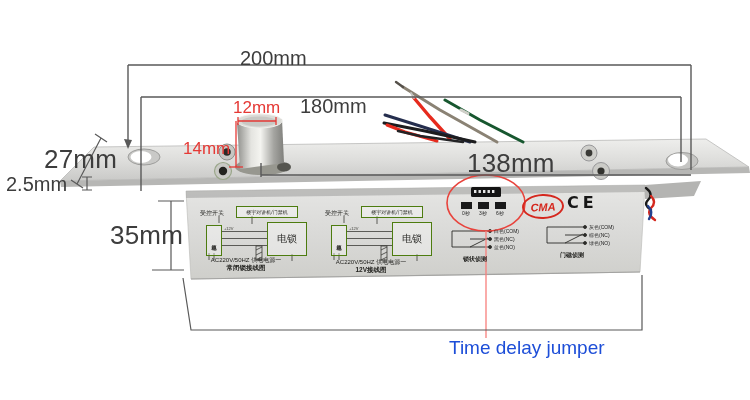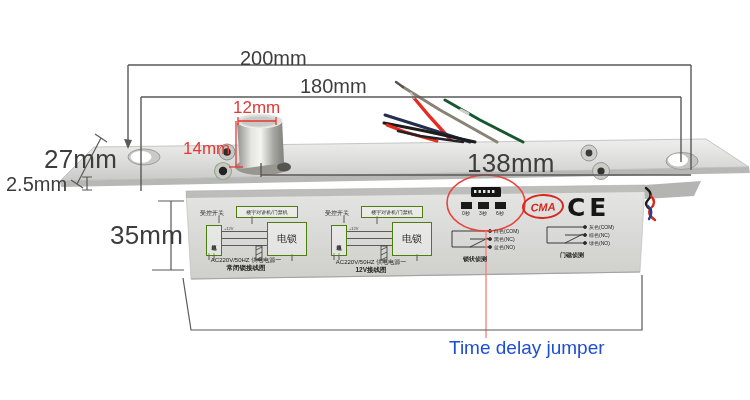--- a/index.html
+++ b/index.html
@@ -11,21 +11,21 @@
   .dim-big{font-size:20px;}
   .red{color:#e53935;font-size:17px;}
   .callout{color:#1d4ed8;font-size:19px;}
   .tiny{font-size:6px;color:#2b2b28;}
   .microbox{position:absolute;border:1px solid #4d7c0f;background:rgba(255,255,255,.35);
             display:flex;align-items:center;justify-content:center;color:#2b2b28;}
   .vtext{writing-mode:vertical-rl;text-orientation:upright;letter-spacing:0;}
   .cma{position:absolute;left:522px;top:194px;width:38px;height:21px;border:2px solid #d5281e;
        border-radius:50%;color:#d5281e;font-weight:bold;font-style:italic;font-size:11px;
        display:flex;align-items:center;justify-content:center;transform:rotate(-2deg);}
-  .ce{position:absolute;left:567px;top:193px;font-size:25px;font-weight:bold;color:#161616;
+  .ce{position:absolute;left:567px;top:193px;font-size:16px;font-weight:bold;color:#161616;
       letter-spacing:4px;font-family:"DejaVu Sans",sans-serif;}
   .term{position:absolute;font-size:5px;color:#222;}
   .jlab{position:absolute;width:12px;text-align:center;font-size:5px;color:#1c1c1c;}
   .cap{position:absolute;text-align:center;color:#22221f;}
 </style>
 </head>
 <body>
 
 <div class="stage">
 
@@ -192,21 +192,21 @@
 
       <path d="M171,201 V270 M158,201 H184 M152,270 H184" stroke-width="1.2"></path>
 
       <path d="M101,138 L77,184 M95,134 L107,142 M71,180 L83,188" stroke-width="1.2"></path>
 
       <path d="M87,177 V190 M82,177 H92 M82,190 H92" stroke-width="1.2"></path>
     </g>
   </svg>
 
   <div class="lbl dim-big" style="left:240px;top:48px;">200mm</div>
-  <div class="lbl dim-big" style="left:300px;top:76px;">180mm</div>
+  <div class="lbl dim-big" style="left:300px;top:96px;">180mm</div>
   <div class="lbl red" style="left:233px;top:99px;">12mm</div>
   <div class="lbl red" style="left:183px;top:140px;">14mm</div>
   <div class="lbl dim" style="left:44px;top:146px;">27mm</div>
   <div class="lbl" style="left:6px;top:174px;font-size:20px;">2.5mm</div>
   <div class="lbl dim" style="left:110px;top:222px;">35mm</div>
   <div class="lbl dim" style="left:467px;top:150px;">138mm</div>
   <div class="lbl callout" style="left:449px;top:338px;">Time delay jumper</div>
 
   <div class="lbl tiny" style="left:200px;top:210px;">受控开关</div>
   <div class="microbox" style="left:236px;top:206px;width:60px;height:10px;font-size:5px;">楼宇对讲机/门禁机</div>

